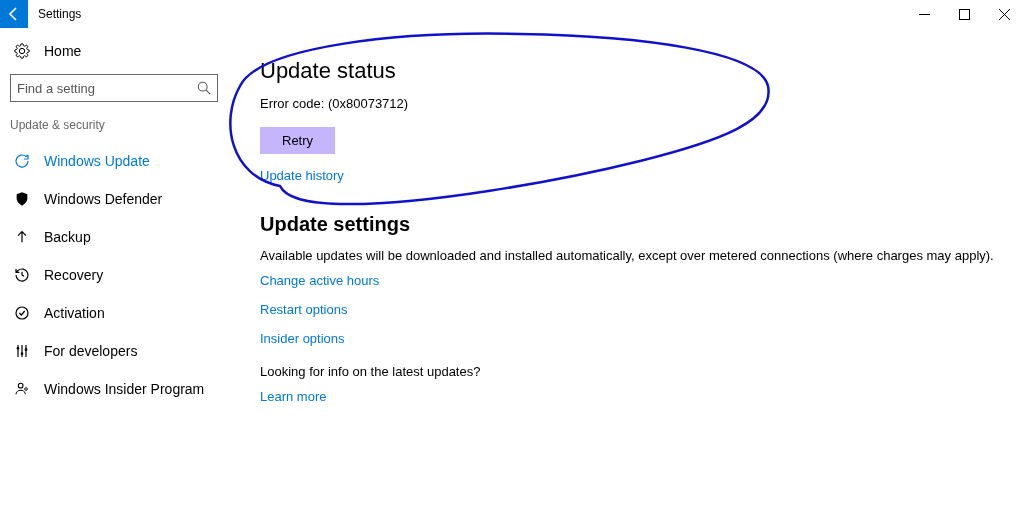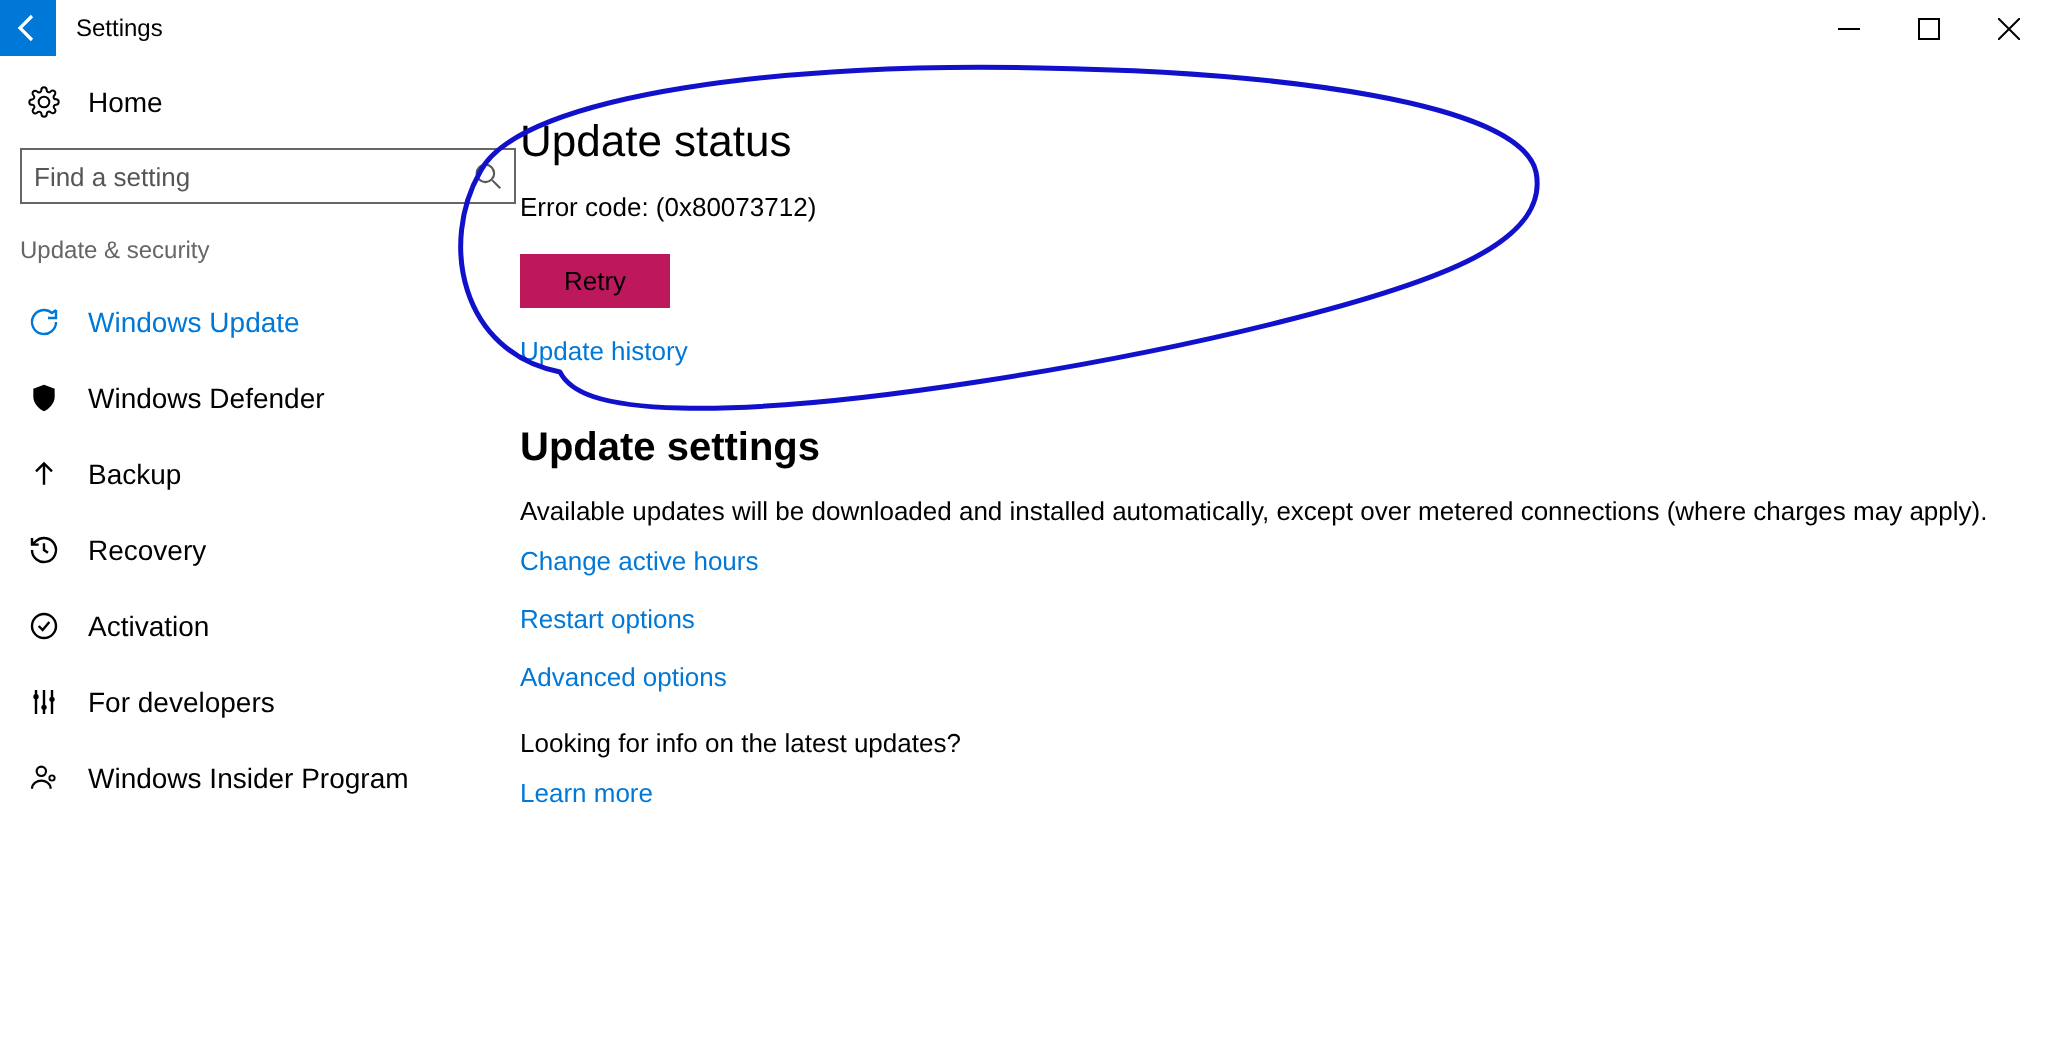--- a/index.html
+++ b/index.html
@@ -50,21 +50,21 @@
   }
   .home-row {
     display: flex; align-items: center;
     height: 30px;
     margin-bottom: 8px;
     padding-left: 2px;
     font-size: 14px;
   }
   .home-row .icon { width: 20px; margin-right: 12px; display:flex; justify-content:center; }
   .search-box {
-    width: 248px; height: 28px;
+    width: 208px; height: 28px;
     border: 1px solid #666;
     display: flex; align-items: center;
     padding: 0 6px;
     margin-bottom: 16px;
     color: #555;
   }
   .search-box span.ph { flex: 1; font-size: 13px; color:#555; }
   .search-box .sicon { width:14px; height:14px; }
   .section-label {
     font-size: 12px;
@@ -92,21 +92,21 @@
     margin: 0 0 12px 0;
   }
   h2 {
     font-size: 20px;
     font-weight: 700;
     margin: 30px 0 12px 0;
   }
   .p { font-size: 13px; margin-bottom: 10px; }
   .btn-retry {
     display: inline-block;
-    background: #be185d;
+    background: #c4b5fd;
     border: none;
     padding: 6px 22px;
     font-size: 13px;
     margin: 6px 0 14px 0;
   }
   .link {
     color: #0078d7;
     font-size: 13px;
     margin-bottom: 14px;
     display: block;
@@ -235,21 +235,21 @@
   <div class="main">
     <h1>Update status</h1>
     <div class="p">Error code: (0x80073712)</div>
     <button class="btn-retry">Retry</button>
     <a class="link">Update history</a>
 
     <h2>Update settings</h2>
     <div class="p">Available updates will be downloaded and installed automatically, except over metered connections (where charges may apply).</div>
     <a class="link">Change active hours</a>
     <a class="link">Restart options</a>
-    <a class="link">Advanced options</a>
+    <a class="link">Insider options</a>
 
     <div class="p" style="margin-top:18px;">Looking for info on the latest updates?</div>
     <a class="link">Learn more</a>
 
     
     <svg class="annotation" style="left:-20px; top:-2px;" width="570" height="190" viewBox="0 0 570 190">
       <path d="M 60 160
                C 10 150, 0 95, 20 60
                C 40 20, 180 5, 300 8
                C 420 10, 540 25, 548 60

